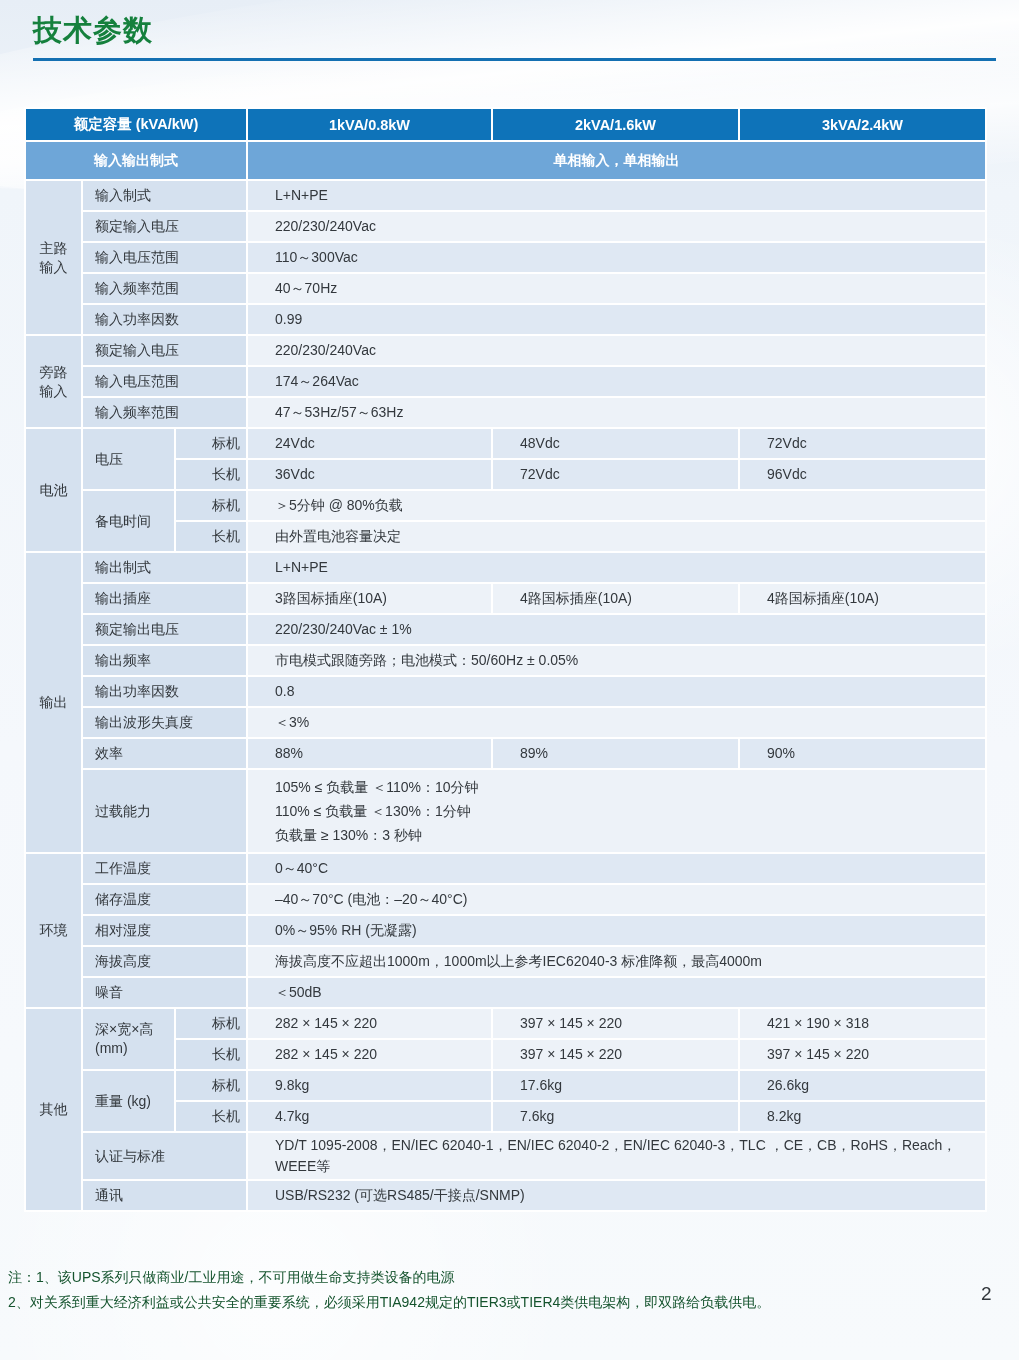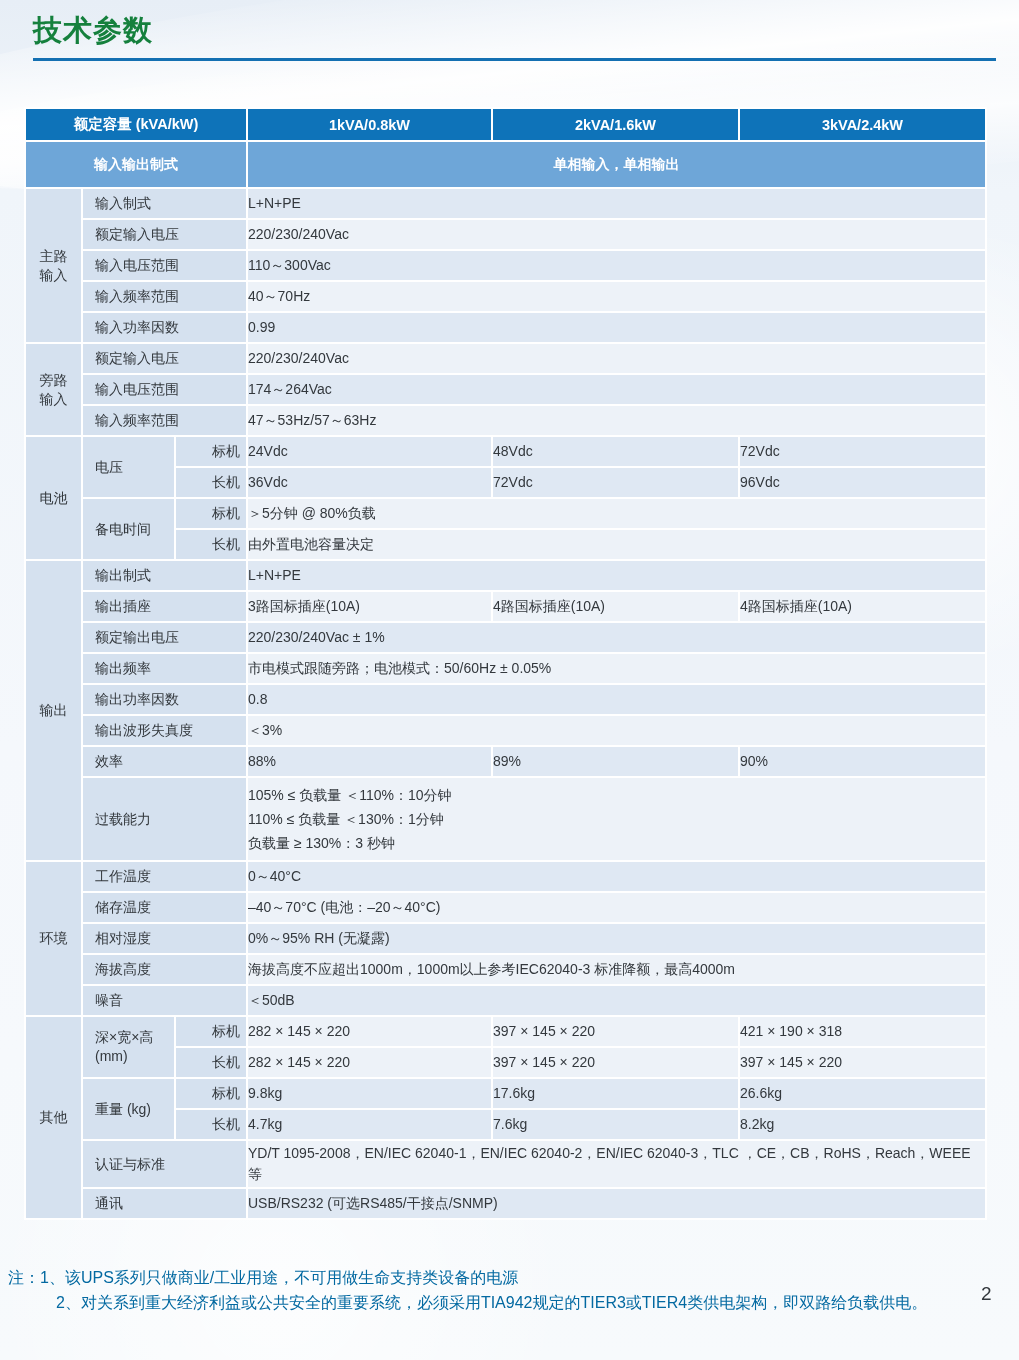--- a/index.html
+++ b/index.html
@@ -21,33 +21,33 @@
     background:radial-gradient(circle,rgba(255,255,255,0.7) 0%,rgba(255,255,255,0) 70%);}
 
   .page-title{position:absolute;left:33px;top:11px;font-size:29px;font-weight:bold;color:#15803d;letter-spacing:1px;}
   .title-rule{position:absolute;left:33px;top:58px;width:963px;height:3px;background:#1470b2;}
 
   .table-wrap{position:absolute;left:24px;top:107px;width:961px;}
   table{border-collapse:collapse;width:961px;table-layout:fixed;}
   th,td{border:2px solid #ffffff;font-size:14px;color:#33383d;vertical-align:middle;
     box-sizing:border-box;height:31px;padding:2px 6px;overflow:hidden;}
   th.hdr{background:#0e73b9;color:#ffffff;font-weight:bold;text-align:center;font-size:14.5px;height:33px;}
-  td.subhdr-l{background:#6ea6d8;color:#ffffff;font-weight:bold;text-align:center;height:47px;}
+  td.subhdr-l{background:#6ea6d8;color:#ffffff;font-weight:bold;text-align:center;height:39px;}
   td.subhdr-v{background:#6ea6d8;color:#ffffff;font-weight:bold;text-align:center;height:36px;}
   td.cell-cat{background:#d5e1ef;text-align:center;padding:8px 9px;line-height:19px;}
   td.cell-lbl{background:#d5e1ef;text-align:left;padding:2px 4px 2px 12px;line-height:19px;}
   td.cell-sub{background:#d5e1ef;text-align:right;}
-  td.cell-data{text-align:left;padding:2px 8px 2px 0;line-height:21px;}
+  td.cell-data{text-align:left;padding:2px 8px 2px 27px;line-height:21px;}
   tr.shade-d td.cell-data{background:#dfe8f3;}
   tr.shade-l td.cell-data{background:#edf2f8;}
   td.cell-data .ln{line-height:24px;}
   td.multi{padding-top:5px;padding-bottom:5px;margin-left:22px;}
 
-  .notes{position:absolute;left:8px;top:1265px;font-size:16px;color:#0369a1;line-height:25px;}
-  .notes .note2{margin-left:48px;}
+  .notes{position:absolute;left:8px;top:1265px;font-size:14px;color:#14532d;line-height:25px;}
+  .notes .note2{}
   .page-num{position:absolute;left:981px;top:1283px;font-size:19px;color:#33383d;}
 </style>
 </head>
 <body>
 
 <div class="band1"></div>
 <div class="band2"></div>
 <div class="blob-right"></div>
 <div class="blob-bottom"></div>
 

